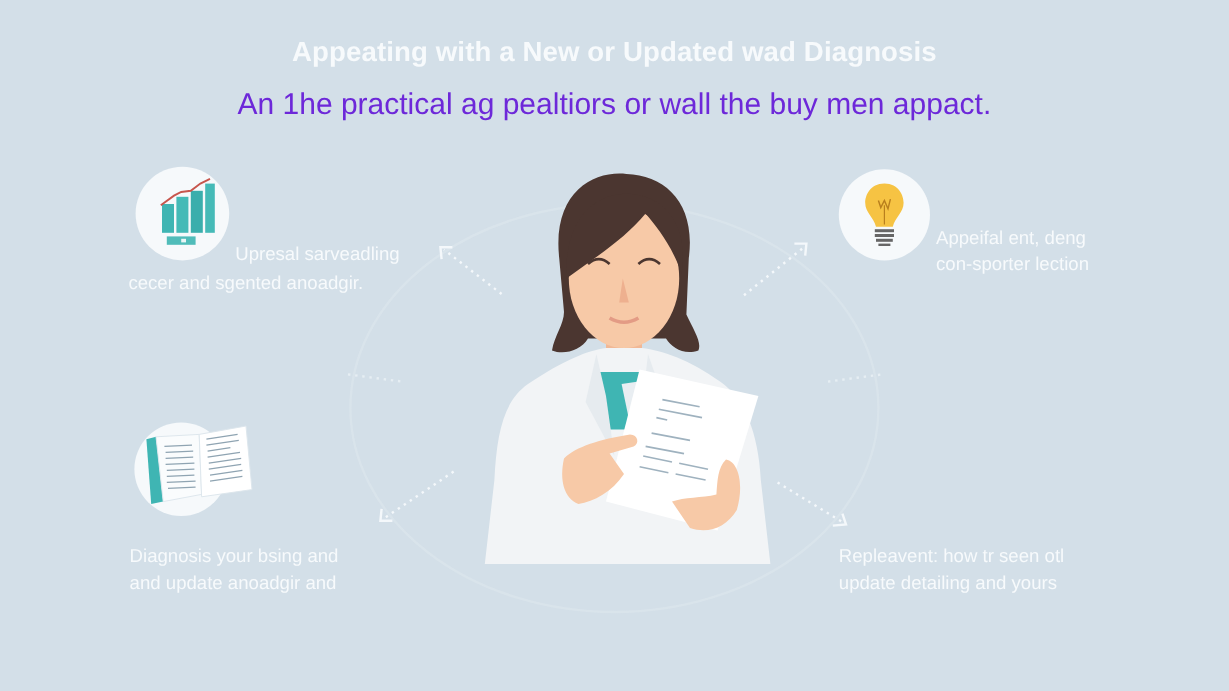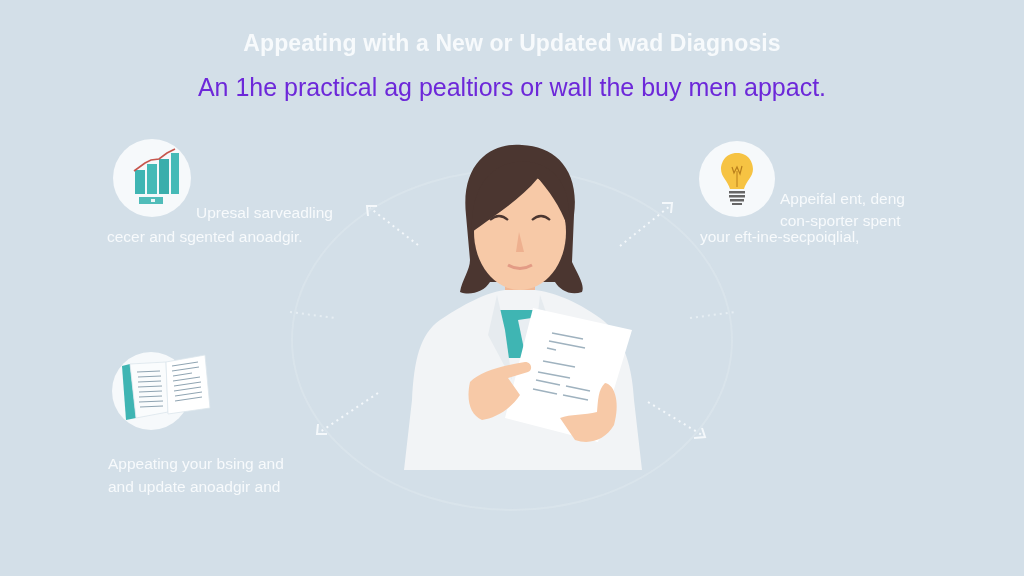--- a/index.html
+++ b/index.html
@@ -86,24 +86,21 @@
       <path d="M33 26 L35 32 L38 26 L41 33 L43 25" fill="none" stroke="#b97f1d" stroke-width="1.2"></path>
       <line x1="38" y1="30" x2="38" y2="46" stroke="#b97f1d" stroke-width="1"></line>
       <rect x="30" y="50" width="16" height="2.5" fill="#666"></rect>
       <rect x="30" y="54" width="16" height="2.5" fill="#666"></rect>
       <rect x="31" y="58" width="14" height="2.5" fill="#666"></rect>
       <rect x="33" y="62" width="10" height="2" fill="#666"></rect>
     </svg>
   </div>
   <div class="callout" style="left:780px;top:188px;">
     <div>Appeifal ent, deng</div>
-    <div>con-sporter spent</div>
-  </div>
-  <div class="callout" style="left:700px;top:226px;">
-    <div>your eft-ine-secpoiqlial,</div>
+    <div>con-sporter lection</div>
   </div>
 
   <div class="icon-circle" style="left:112px;top:352px;width:78px;height:78px;">
     <svg width="110" height="78" style="position:absolute;left:0;top:0;overflow:visible;">
       <polygon points="10,14 18,12 24,66 14,68" fill="#3fb5b3"></polygon>
       <polygon points="18,12 54,10 56,60 24,66" fill="#fafcfd" stroke="#dce6ec" stroke-width="0.8"></polygon>
       <polygon points="54,10 93,3 98,56 56,62" fill="#ffffff" stroke="#dce6ec" stroke-width="0.8"></polygon>
       <g stroke="#8fa4b2" stroke-width="1">
         <line x1="25" y1="20" x2="48" y2="19"></line>
           <line x1="26" y1="25" x2="49" y2="24"></line>
@@ -118,24 +115,28 @@
         <line x1="61" y1="24" x2="80" y2="21"></line>
           <line x1="61" y1="29" x2="88" y2="25"></line>
         <line x1="62" y1="34" x2="89" y2="30"></line>
           <line x1="62" y1="39" x2="89" y2="35"></line>
         <line x1="63" y1="44" x2="90" y2="40"></line>
           <line x1="63" y1="49" x2="90" y2="45"></line>
       </g>
     </svg>
   </div>
   <div class="callout" style="left:108px;top:452px;line-height:23px;">
-    <div>Appeating your bsing and</div>
+    <div>Diagnosis your bsing and</div>
     <div>and update anoadgir and</div>
   </div>
 
+  <div class="callout" style="left:699px;top:452px;line-height:23px;">
+    <div>Replеavent: how tr seen otl</div>
+    <div>update detailing and yours</div>
+  </div>
 
   <svg class="bg-svg" width="1024" height="576">
 
     <path d="M466 215 C460 160 495 142 522 145 C555 146 580 170 574 215 L572 262 C578 275 585 285 582 292 C570 296 560 290 555 282 L490 282 C484 292 470 296 460 292 C462 280 470 270 470 260 Z" fill="#4b3630"></path>
 
     <rect x="505" y="270" width="30" height="40" fill="#f1b896"></rect>
 
     <path d="M440 320 C470 300 490 292 505 290 L535 290 C552 292 575 300 600 318 C620 332 632 360 634 400 L642 470 L404 470 L412 400 C414 360 420 334 440 320 Z" fill="#f2f4f6"></path>
 
     <path d="M495 310 L540 310 L528 358 L508 358 Z" fill="#3fb5b3"></path>

